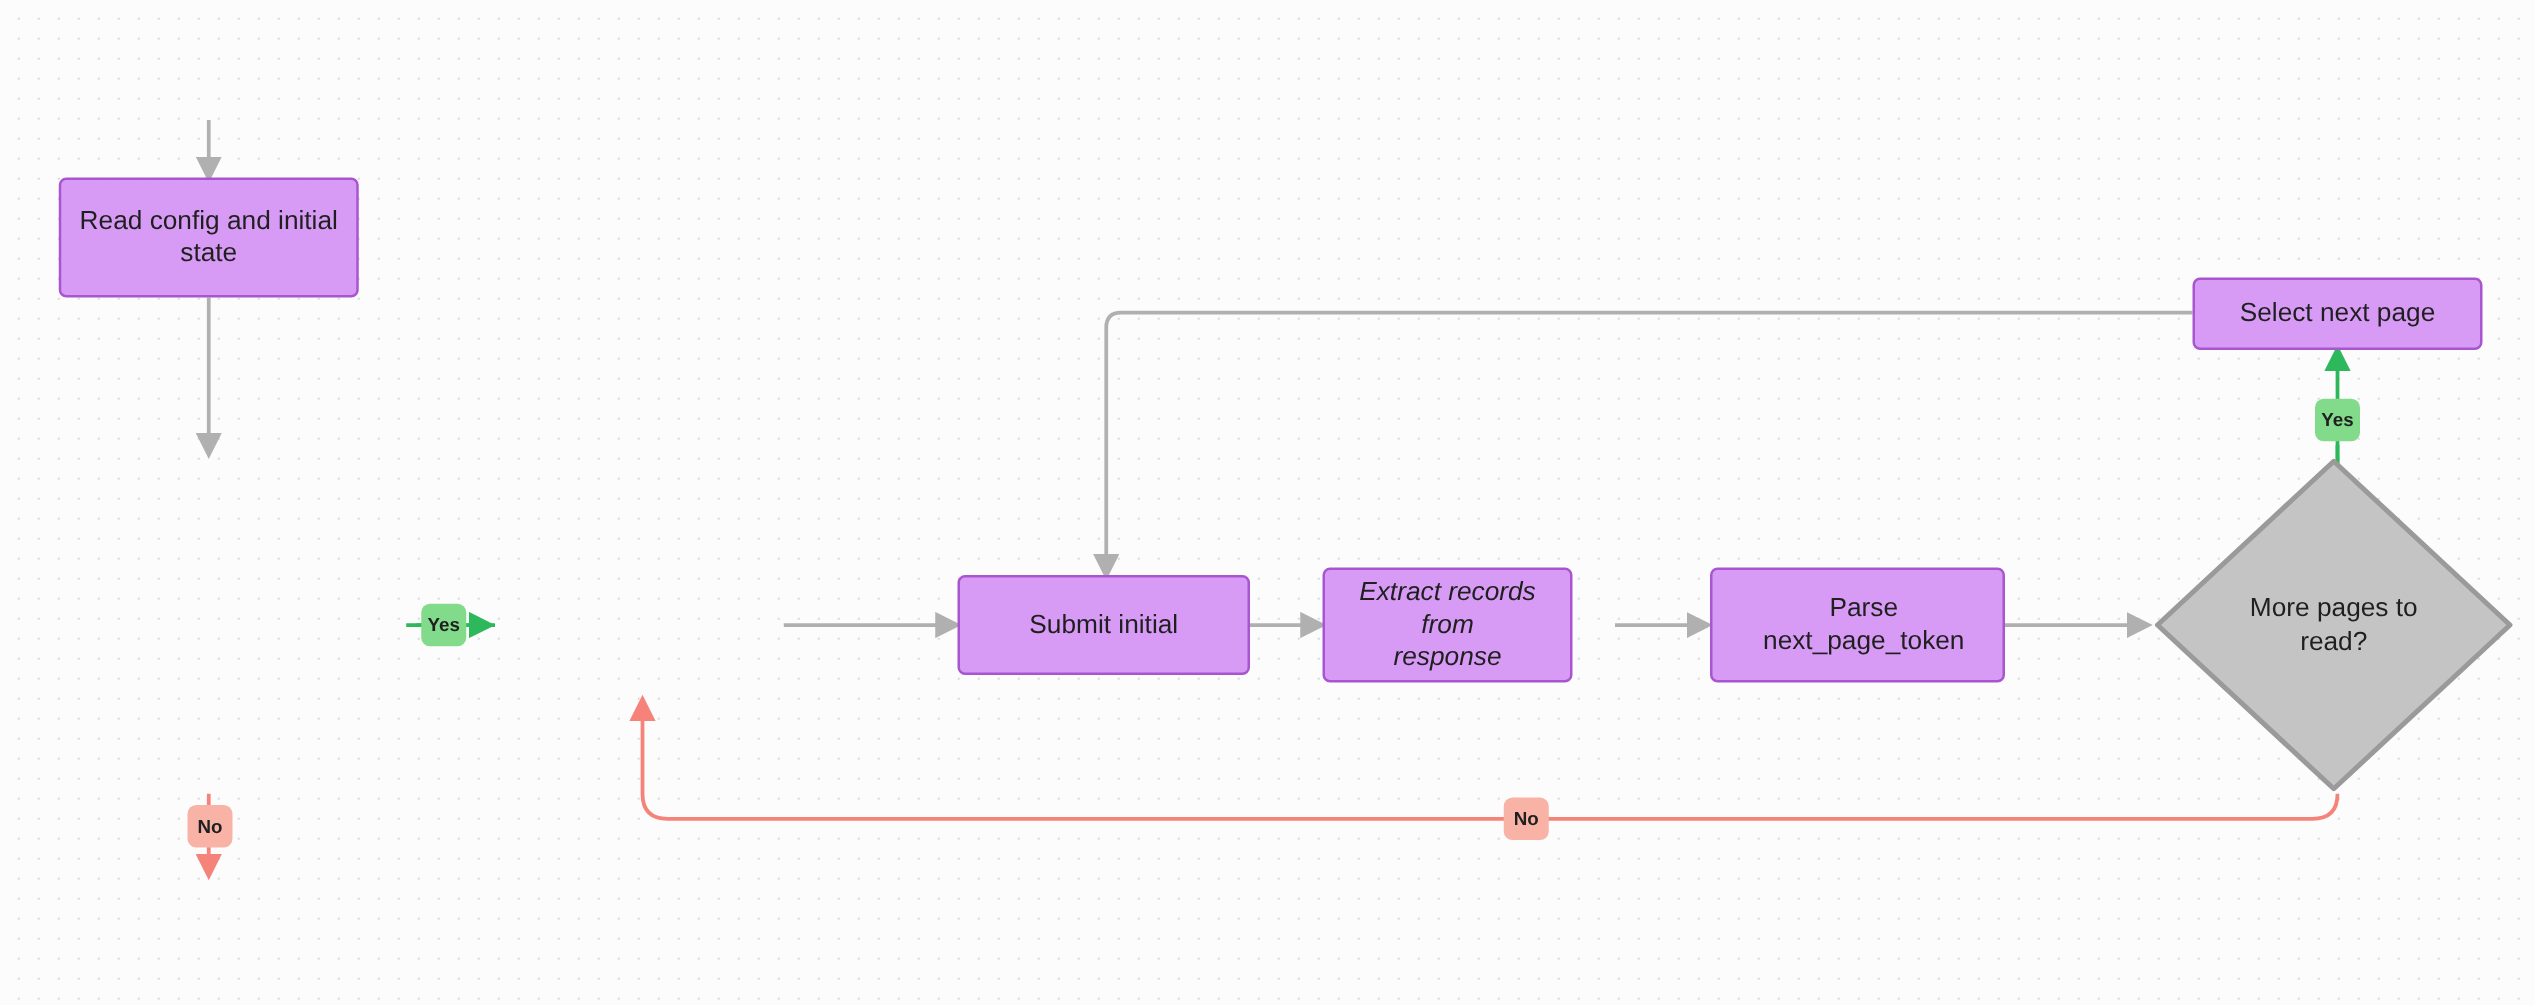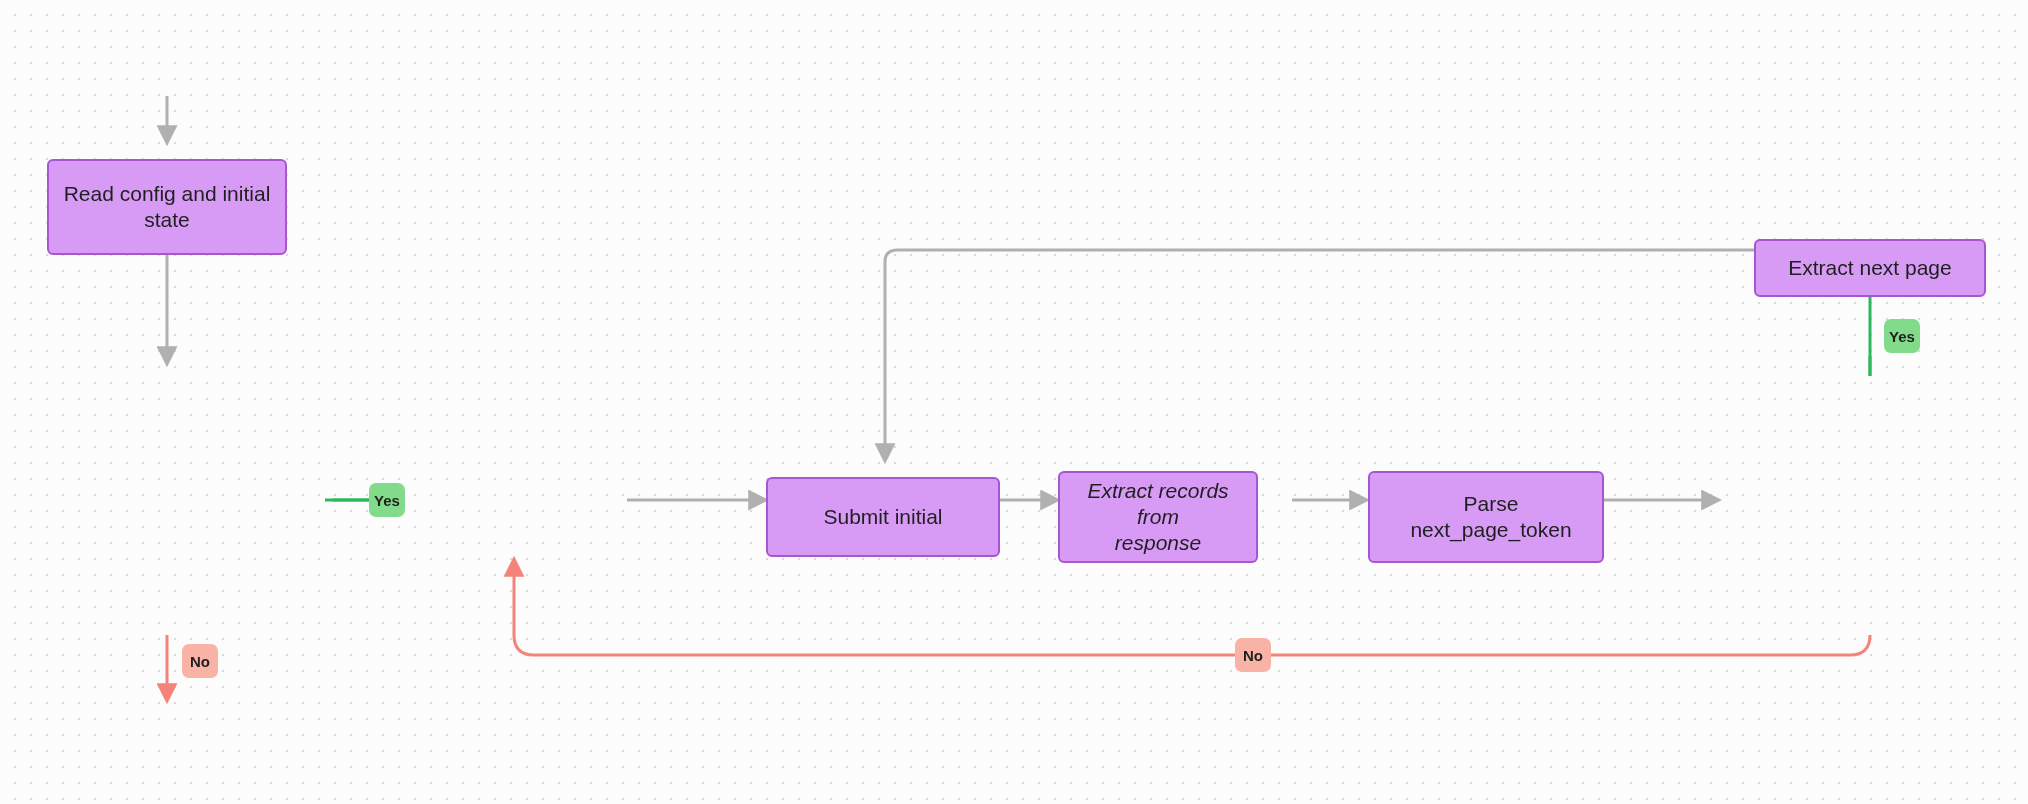--- a/index.html
+++ b/index.html
@@ -59,21 +59,20 @@
     border-color: #d96a65;
   }
 
   
   .node.process {
     background: #d79bf5;
     border: 2px solid #a855cf;
     border-radius: 6px;
     font-size: 21px;
     padding: 4px 8px;
-    margin-top: 17px;
   }
 
   
   .decision-wrap {
     position: absolute;
   }
   .decision-wrap .diamond-shape {
     position: absolute;
     left: 0;
     top: 0;
@@ -100,21 +99,20 @@
   .edge-label {
     position: absolute;
     box-sizing: border-box;
     display: flex;
     align-items: center;
     justify-content: center;
     font-size: 15px;
     font-weight: 600;
     border-radius: 7px;
     color: #1f1f1f;
-    margin-left: 32px;
   }
   .edge-label.yes {
     background: #82db8b;
   }
   .edge-label.no {
     background: #f9b3a6;
   }
 </style>
 </head>
 <body>
@@ -186,23 +184,30 @@
   <div class="node process" style="left:1058px; top:454px; width:200px; height:92px;font-style:italic;">
     <span>Extract records from
 response</span>
   </div>
 
   <div class="node process" style="left:1368px; top:454px; width:236px; height:92px;padding-left:18px;">
     <span>Parse
 next_page_token</span>
   </div>
 
+  <div class="decision-wrap" style="left:1722px; top:365px; width:290px; height:270px;">
+    <svg class="diamond-shape" viewBox="0 0 290 270" preserveAspectRatio="none" xmlns="http://www.w3.org/2000/svg">
+      <polygon points="145,4 286,135 145,266 4,135" fill="#c4c4c4" stroke="#9a9a9a" stroke-width="4" stroke-linejoin="round"></polygon>
+    </svg>
+    <div class="diamond-label">More pages to
+read?</div>
+  </div>
 
   <div class="node process" style="left:1754px; top:222px; width:232px; height:58px;">
-    <span>Extract next page</span>
+    <span>Select next page</span>
   </div>
 
   <div class="edge-label yes" style="left:337px; top:483px; width:36px; height:34px;">
     <span>Yes</span>
   </div>
 
   <div class="edge-label no" style="left:150px; top:644px; width:36px; height:34px;">
     <span>No</span>
   </div>
 

